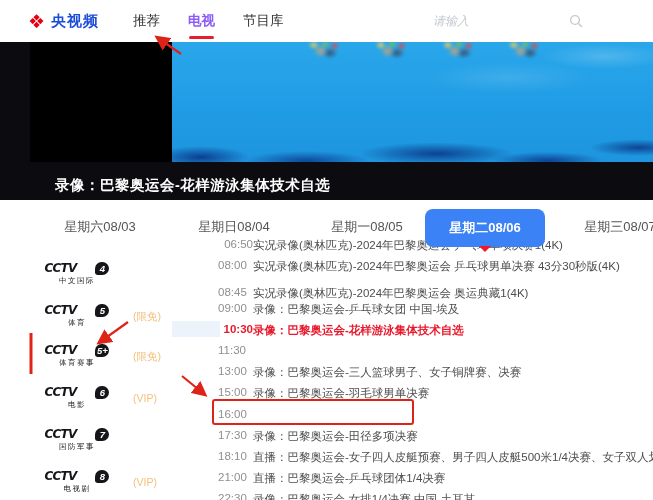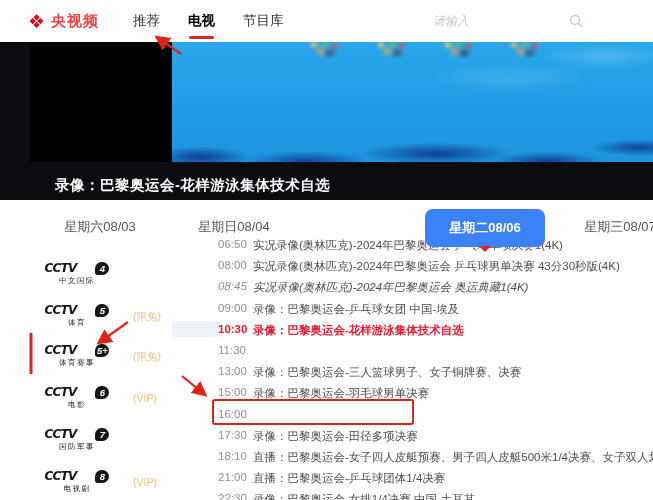--- a/index.html
+++ b/index.html
@@ -3,24 +3,24 @@
 <meta charset="utf-8">
 <style>
   * { margin:0; padding:0; box-sizing:border-box; }
   html,body { width:653px; height:500px; overflow:hidden; }
   body { position:relative; background:#fff; font-family:"Liberation Sans","DejaVu Sans",sans-serif; color:#333; }
 
   
   .header { position:absolute; left:0; top:0; width:653px; height:42px; background:#fff; display:flex; align-items:center; padding-left:28px; z-index:10; }
   .logo { display:flex; align-items:center; cursor:pointer; }
   .logo-ico { color:#e60012; font-size:19px; line-height:1; }
-  .logo-txt { font-size:15px; font-weight:700; color:#ef4444; margin-left:6px; letter-spacing:1px; }
+  .logo-txt { font-size:15px; font-weight:700; color:#1d4ed8; margin-left:6px; letter-spacing:1px; }
   .nav { display:flex; margin-left:34px; gap:28px; }
   .nav-item { font-size:13.5px; color:#333; cursor:pointer; position:relative; }
-  .nav-item.active { color:#000000; font-weight:700; }
+  .nav-item.active { color:#8b5cf6; font-weight:700; }
   .nav-item.active::after { content:""; position:absolute; left:1px; right:1px; bottom:-9px; height:3px; background:#e6202a; border-radius:2px; }
   .search { margin-left:auto; margin-right:70px; width:150px; display:flex; align-items:center; justify-content:space-between; }
   .search-ph { font-size:12px; color:#c3c9d0;font-style:italic; }
 
   
   .player { position:absolute; left:0; top:42px; width:653px; height:158px; background:#0c0c10; overflow:hidden; }
   .stage-black { position:absolute; left:30px; top:0; width:142px; height:120px; background:#000; }
   .video { position:absolute; left:172px; top:0; width:481px; height:120px; cursor:pointer;
     background:
       radial-gradient(70px 16px at 6% 96%,  rgba(9,48,130,.85), transparent 70%),
@@ -94,20 +94,21 @@
     <div class="swimmer" style="left:195px"></div>
     <div class="swimmer" style="left:262px"></div>
     <div class="swimmer" style="left:328px"></div>
   </div>
   <div class="player-title">录像：巴黎奥运会-花样游泳集体技术自选</div>
 </div>
 
 <div class="tabs" id="tabs">
     <div class="tab" style="left: 40px;">星期六08/03</div>
     <div class="tab" style="left: 174px;">星期日08/04</div>
+    <div class="tab" style="left: 307px;">星期一08/05</div>
     <div class="tab active" style="left: 425px;">星期二08/06</div>
     <div class="tab" style="left: 560px;">星期三08/07</div>
   </div>
 
 <div class="hl-patch"></div>
 
 <div id="channels">
     <div class="ch" style="top: 261px;">
       <div class="ch-inner">
         <div class="ch-logoline">
@@ -163,37 +164,37 @@
         <div class="ch-logoline">
           <span class="cctv">CCTV</span>
           <span class="ch-num">8</span>
         </div>
         <div class="ch-caption">电视剧</div>
       </div>
       <span class="ch-tag">(VIP)</span>
     </div>
   </div>
 <div id="schedule">
-    <div class="row" style="top: 238px;">
+    <div class="row" style="top: 238px; text-align: right;">
       <span class="t">06:50</span>
       <span class="p">实况录像(奥林匹克)-2024年巴黎奥运会 乒乓球单项决赛1(4K)</span>
     </div>
     <div class="row" style="top: 259.2px;">
       <span class="t">08:00</span>
       <span class="p">实况录像(奥林匹克)-2024年巴黎奥运会 乒乓球男单决赛 43分30秒版(4K)</span>
     </div>
-    <div class="row" style="top: 280px; font-style: italic;">
+    <div class="row" style="top: 286px;">
       <span class="t">08:45</span>
       <span class="p">实况录像(奥林匹克)-2024年巴黎奥运会 奥运典藏1(4K)</span>
     </div>
     <div class="row" style="top: 301.6px;">
       <span class="t">09:00</span>
       <span class="p">录像：巴黎奥运会-乒乓球女团 中国-埃及</span>
     </div>
-    <div class="row current" style="top: 322.8px;">
+    <div class="row current" style="top: 322.8px; text-align: right;">
       <span class="t">10:30</span>
       <span class="p">录像：巴黎奥运会-花样游泳集体技术自选</span>
     </div>
     <div class="row" style="top: 344px;">
       <span class="t">11:30</span>
     </div>
     <div class="row" style="top: 365.2px;">
       <span class="t">13:00</span>
       <span class="p">录像：巴黎奥运会-三人篮球男子、女子铜牌赛、决赛</span>
     </div>

